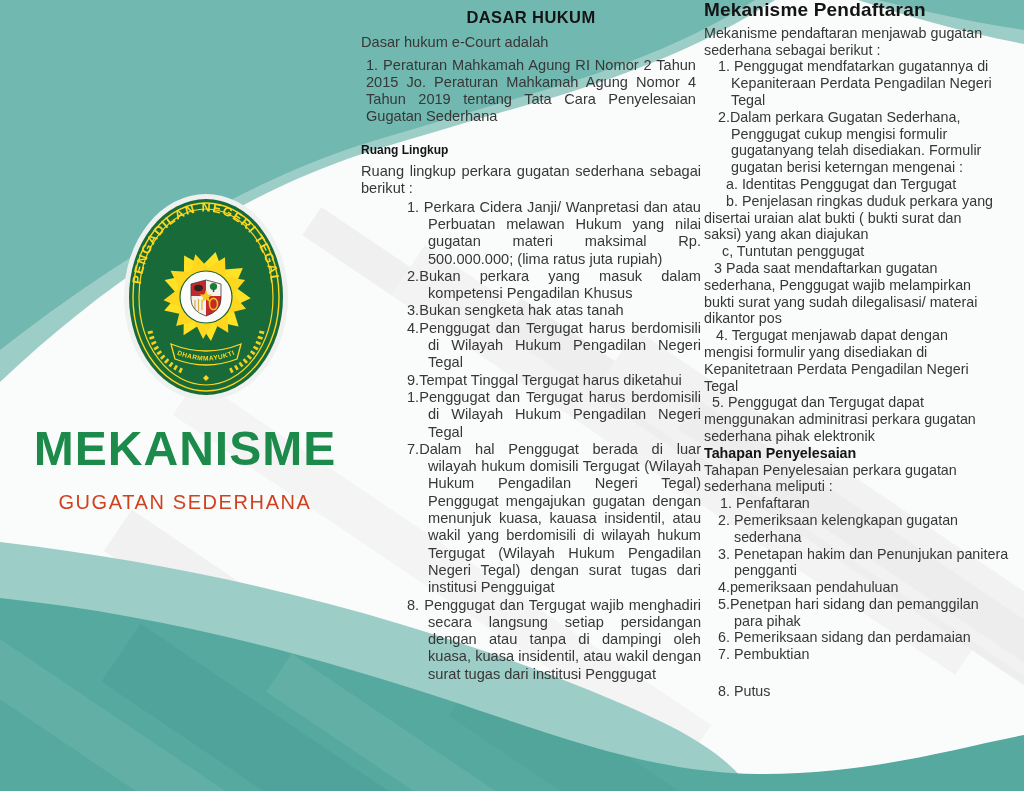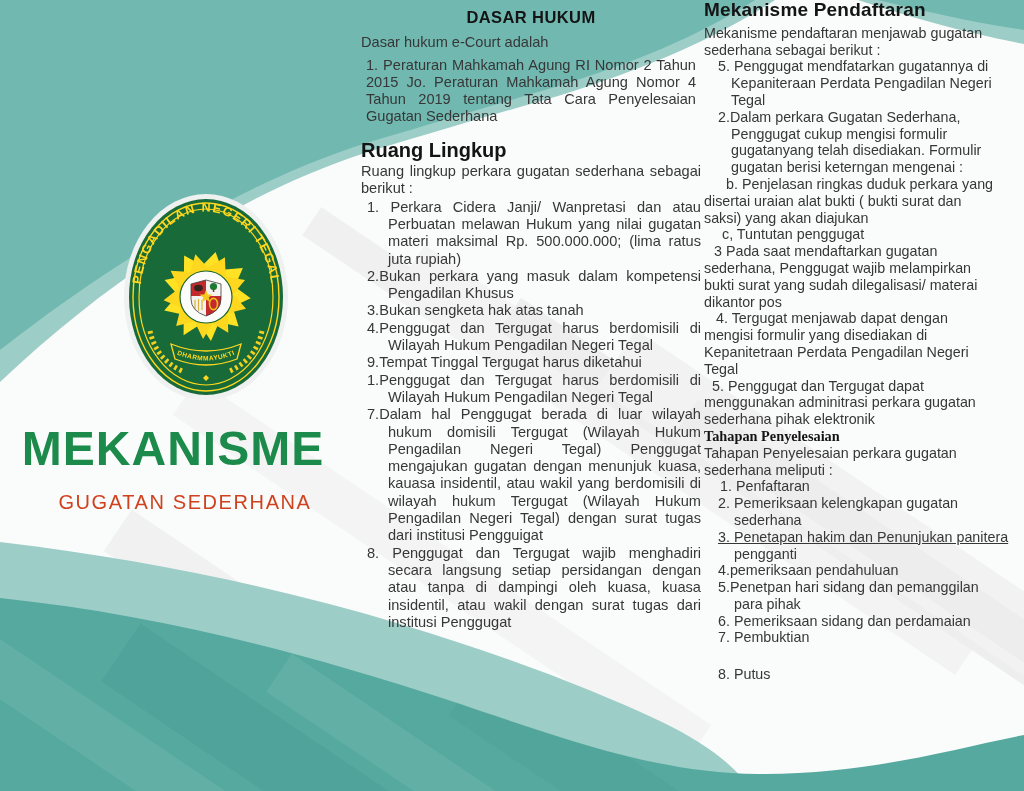--- a/index.html
+++ b/index.html
@@ -6,36 +6,36 @@
   .page{
     position:relative;width:1024px;height:791px;overflow:hidden;
     background:#fafbfb;
     font-family:"Liberation Sans","DejaVu Sans",sans-serif;
     color:#373737;
   }
   .bg{position:absolute;inset:0;}
   
   .logo-wrap{position:absolute;left:124px;top:194px;width:164px;height:206px;}
   .big-title{
-    position:absolute;left:0;top:421px;width:346px;text-align:center;
+    position:absolute;left:12px;top:421px;width:346px;text-align:center;
     font-size:48px;font-weight:bold;letter-spacing:1px;color:#1b8a4a;
   }
   .sub-title{
     position:absolute;left:12px;top:491px;width:346px;text-align:center;
     font-size:20px;font-weight:normal;letter-spacing:1.6px;color:#d0421f;
   }
   
   .mid-col{position:absolute;left:361px;top:9px;width:340px;font-size:14.6px;line-height:17.3px;}
   .mid-col .h1{font-size:16.5px;font-weight:bold;letter-spacing:.4px;color:#141414;text-align:center;margin:0 0 8px 0;}
   .mid-col .intro{margin:0;}
   .mid-col .law{margin:5px;text-align:justify;}
-  .mid-col .h2{font-size:20px;font-weight:bold;color:#141414;margin:16px 0 4px 0;}
+  .mid-col .h2{font-size:12px;font-weight:bold;color:#141414;margin:16px 0 4px 0;}
   .mid-col .scope-intro{margin:0;text-align:justify;}
   .scope-list{margin:1px 0 0 6px;}
-  .scope-item{padding-left:21px;text-indent:-21px;text-align:justify;}
+  .scope-item{padding-left:21px;text-indent:-21px;text-align:justify;margin-left:40px;}
   
   .right-col{position:absolute;left:704px;top:2px;width:319px;font-size:14.3px;line-height:16.8px;}
   .right-col .h1{font-size:19px;font-weight:bold;color:#141414;margin:0 0 6px 0;letter-spacing:.2px;}
   .rline{white-space:nowrap;}
   .rline.bold{font-weight:bold;color:#141414;}
 </style>
 </head>
 <body>
 
 <div class="page">
@@ -152,49 +152,50 @@
         <div class="scope-item">7.Dalam hal Penggugat berada di luar wilayah hukum domisili Tergugat (Wilayah Hukum Pengadilan Negeri Tegal) Penggugat mengajukan gugatan dengan menunjuk kuasa, kauasa insidentil, atau wakil yang berdomisili di wilayah hukum Tergugat (Wilayah Hukum Pengadilan Negeri Tegal) dengan surat tugas dari institusi Pengguigat</div>
         <div class="scope-item">8. Penggugat dan Tergugat wajib menghadiri secara langsung setiap persidangan dengan atau tanpa di dampingi oleh kuasa, kuasa insidentil, atau wakil dengan surat tugas dari institusi Penggugat</div>
       </div>
   </div>
 
   <div class="right-col">
     <div class="h1">Mekanisme Pendaftaran</div>
     <div>
         <div class="rline" style="padding-left: 0px;">Mekanisme pendaftaran menjawab gugatan</div>
         <div class="rline" style="padding-left: 0px;">sederhana sebagai berikut :</div>
-        <div class="rline" style="padding-left: 14px;">5. Penggugat mendfatarkan gugatannya di</div>
+        <div class="rline" style="padding-left: 14px;">1. Penggugat mendfatarkan gugatannya di</div>
         <div class="rline" style="padding-left: 27px;">Kepaniteraan Perdata Pengadilan Negeri</div>
         <div class="rline" style="padding-left: 27px;">Tegal</div>
         <div class="rline" style="padding-left: 14px;">2.Dalam perkara Gugatan Sederhana,</div>
         <div class="rline" style="padding-left: 27px;">Penggugat cukup mengisi formulir</div>
         <div class="rline" style="padding-left: 27px;">gugatanyang telah disediakan. Formulir</div>
         <div class="rline" style="padding-left: 27px;">gugatan berisi keterngan mengenai :</div>
+        <div class="rline" style="padding-left: 22px;">a.  Identitas Penggugat dan Tergugat</div>
         <div class="rline" style="padding-left: 22px;">b.  Penjelasan ringkas duduk perkara yang</div>
         <div class="rline" style="padding-left: 0px;">disertai uraian alat bukti ( bukti surat dan</div>
         <div class="rline" style="padding-left: 0px;">saksi) yang akan diajukan</div>
         <div class="rline" style="padding-left: 18px;">c, Tuntutan penggugat</div>
         <div class="rline" style="padding-left: 10px;">3  Pada saat mendaftarkan gugatan</div>
         <div class="rline" style="padding-left: 0px;">sederhana, Penggugat wajib melampirkan</div>
         <div class="rline" style="padding-left: 0px;">bukti surat yang sudah dilegalisasi/ materai</div>
         <div class="rline" style="padding-left: 0px;">dikantor pos</div>
         <div class="rline" style="padding-left: 12px;">4. Tergugat menjawab dapat dengan</div>
         <div class="rline" style="padding-left: 0px;">mengisi formulir yang disediakan di</div>
         <div class="rline" style="padding-left: 0px;">Kepanitetraan Perdata Pengadilan Negeri</div>
         <div class="rline" style="padding-left: 0px;">Tegal</div>
         <div class="rline" style="padding-left: 8px;">5. Penggugat dan Tergugat dapat</div>
         <div class="rline" style="padding-left: 0px;">menggunakan adminitrasi perkara gugatan</div>
         <div class="rline" style="padding-left: 0px;">sederhana pihak elektronik</div>
-        <div class="rline bold" style="padding-left: 0px; font-family: Liberation Serif, serif;">Tahapan Penyelesaian</div>
+        <div class="rline bold" style="padding-left: 0px;">Tahapan Penyelesaian</div>
         <div class="rline" style="padding-left: 0px;">Tahapan Penyelesaian perkara gugatan</div>
         <div class="rline" style="padding-left: 0px;">sederhana meliputi :</div>
         <div class="rline" style="padding-left: 16px;">1. Penfaftaran</div>
         <div class="rline" style="padding-left: 14px;">2. Pemeriksaan kelengkapan gugatan</div>
         <div class="rline" style="padding-left: 30px;">sederhana</div>
-        <div class="rline" style="padding-left: 14px; text-decoration: underline;">3. Penetapan hakim dan Penunjukan panitera</div>
+        <div class="rline" style="padding-left: 14px;">3. Penetapan hakim dan Penunjukan panitera</div>
         <div class="rline" style="padding-left: 30px;">pengganti</div>
         <div class="rline" style="padding-left: 14px;">4.pemeriksaan pendahuluan</div>
         <div class="rline" style="padding-left: 14px;">5.Penetpan hari sidang dan pemanggilan</div>
         <div class="rline" style="padding-left: 30px;">para pihak</div>
         <div class="rline" style="padding-left: 14px;">6. Pemeriksaan sidang dan perdamaian</div>
         <div class="rline" style="padding-left: 14px;">7. Pembuktian</div>
         <div class="rline" style="padding-left: 14px; margin-top: 20px;">8. Putus</div>
       </div>
   </div>
 

